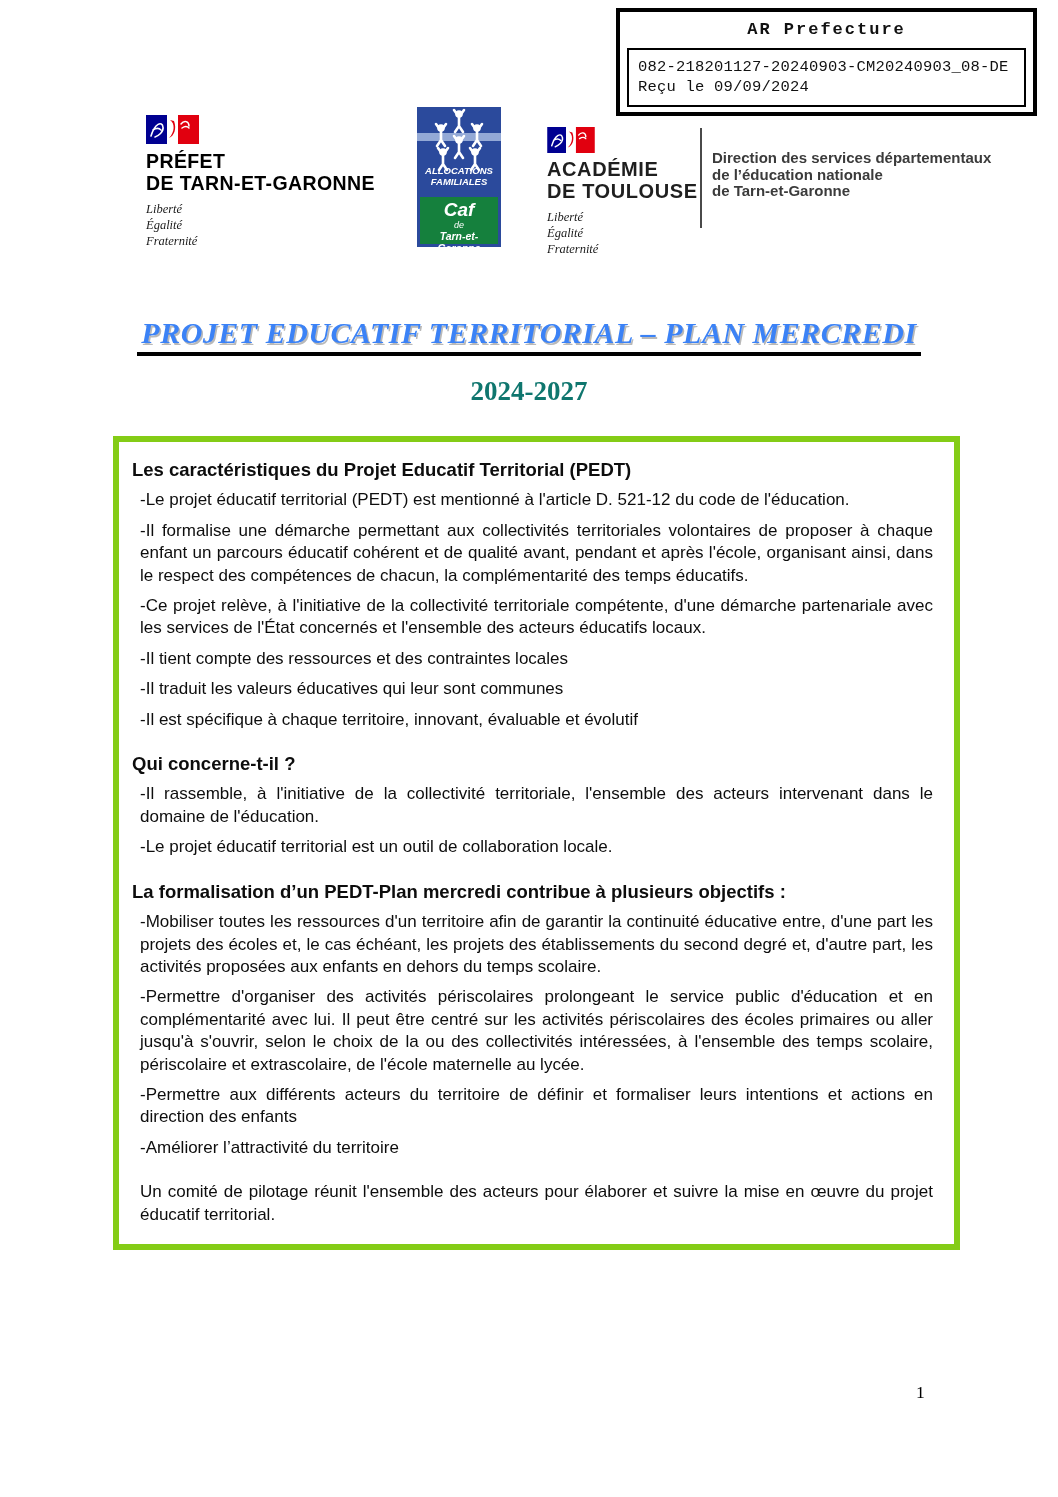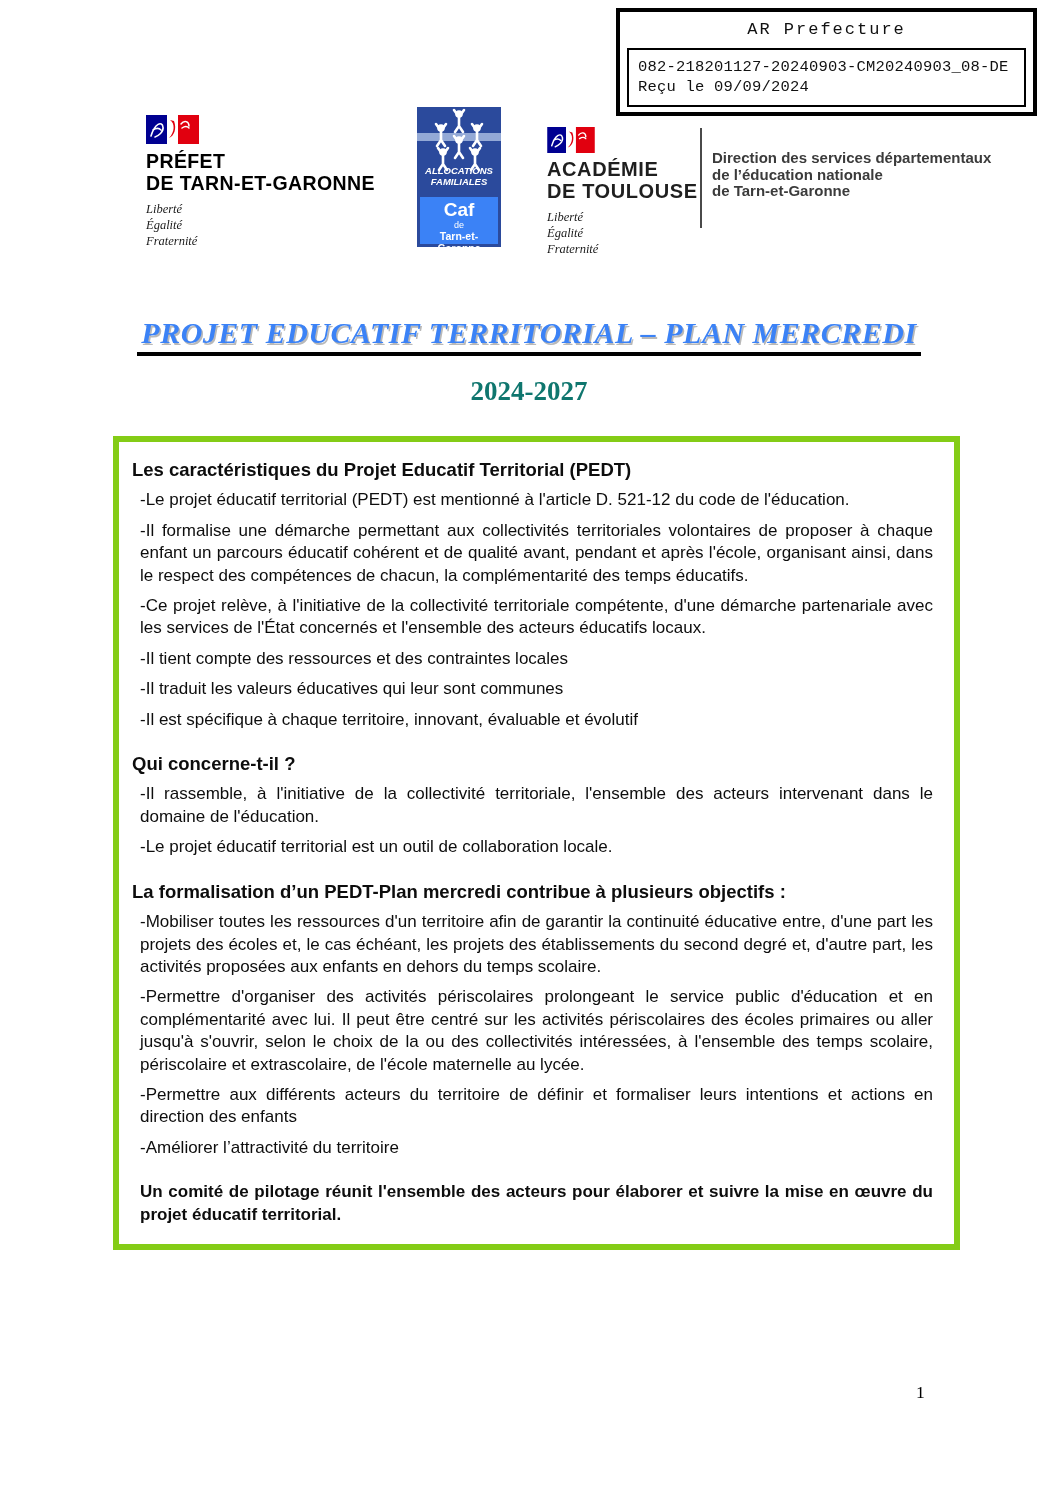--- a/index.html
+++ b/index.html
@@ -3,41 +3,41 @@
 <meta charset="utf-8">
 <style>
   html,body{margin:0;padding:0;background:#fff;}
   .page{position:relative;width:1058px;height:1497px;background:#fff;overflow:hidden;
         font-family:"Liberation Sans",sans-serif;color:#111;}
 
   
   .stamp{position:absolute;left:616px;top:8px;width:421px;height:108px;
          border:4px solid #000;box-sizing:border-box;background:#fff;
          font-family:"Liberation Mono",monospace;}
-  .stamp-title{text-align:center;font-weight:normal;font-size:17px;margin-top:8px;letter-spacing:2px;}
+  .stamp-title{text-align:center;font-weight:bold;font-size:17px;margin-top:8px;letter-spacing:2px;}
   .stamp-inner{position:absolute;left:7px;right:7px;top:36px;bottom:5px;
                border:2px solid #000;padding:7px 6px 0 9px;font-size:15.5px;line-height:20px;
                white-space:nowrap;letter-spacing:0.2px;}
 
   
   .flag{display:block;}
   .logo-prefet{position:absolute;left:146px;top:115px;}
   .logo-prefet .name{font-weight:bold;font-size:19.5px;line-height:22px;color:#000;
                      letter-spacing:0.4px;margin-top:6px;}
   .motto{font-family:"Liberation Serif",serif;font-style:italic;font-size:12.5px;
          line-height:16px;color:#1a1a1a;margin-top:7px;}
   .motto span{display:block;}
 
   .logo-caf{position:absolute;left:417px;top:107px;width:84px;height:140px;background:#2b4a9c;}
   .caf-top{position:relative;width:84px;height:90px;}
   .caf-label{position:absolute;left:0;right:0;top:58px;text-align:center;color:#fff;
              font-style:italic;font-weight:bold;font-size:9.5px;line-height:11px;
              font-family:"Liberation Sans",sans-serif;}
-  .caf-bottom{position:absolute;left:3px;right:3px;top:90px;bottom:3px;background:#3b82f6;
-              text-align:center;color:#fff;}
+  .caf-bottom{position:absolute;left:3px;right:3px;top:90px;bottom:3px;background:#15803d;
+              text-align:center;color:#fff;font-style:italic;}
   .caf-name{font-weight:bold;font-size:19px;line-height:20px;margin-top:3px;}
   .caf-de{font-size:9px;line-height:10px;}
   .caf-dept{font-weight:bold;font-size:10.5px;line-height:12px;}
 
   .logo-academie{position:absolute;left:547px;top:127px;}
   .logo-academie .name{font-weight:bold;font-size:20px;line-height:22px;color:#1f1f1f;
                        letter-spacing:0.6px;margin-top:5px;}
   .dsden-divider{position:absolute;left:700px;top:128px;width:2px;height:100px;background:#4a4a4a;}
   .dsden{position:absolute;left:712px;top:150px;font-weight:bold;font-size:15px;
          line-height:16.5px;color:#3b3b3b;}
@@ -52,21 +52,21 @@
   .doc-subtitle{position:absolute;left:0;top:376px;width:100%;text-align:center;
                 font-family:"Liberation Serif",serif;font-weight:bold;font-size:27px;color:#0f766e;}
 
   
   .content-box{position:absolute;left:113px;top:436px;width:847px;box-sizing:border-box;
                border:6px solid #84cc16;padding:17px 13px 10px 13px;background:#fff;
                text-align:justify;font-size:17px;line-height:22.4px;color:#0d0d0d;}
   .content-box h2{font-size:18.5px;font-weight:bold;margin:0;text-align:left;}
   .content-box p{margin:8px;}
   .content-box .gap{margin-top:22px;}
-  .content-box .closing{font-weight:bold;}
+  .content-box .closing{font-weight:normal;}
 
   .page-number{position:absolute;left:916px;top:1382px;font-family:"Liberation Serif",serif;
                font-size:17.5px;color:#000;}
 </style>
 </head>
 <body>
 
 <div class="page">
 
   <div class="stamp">

